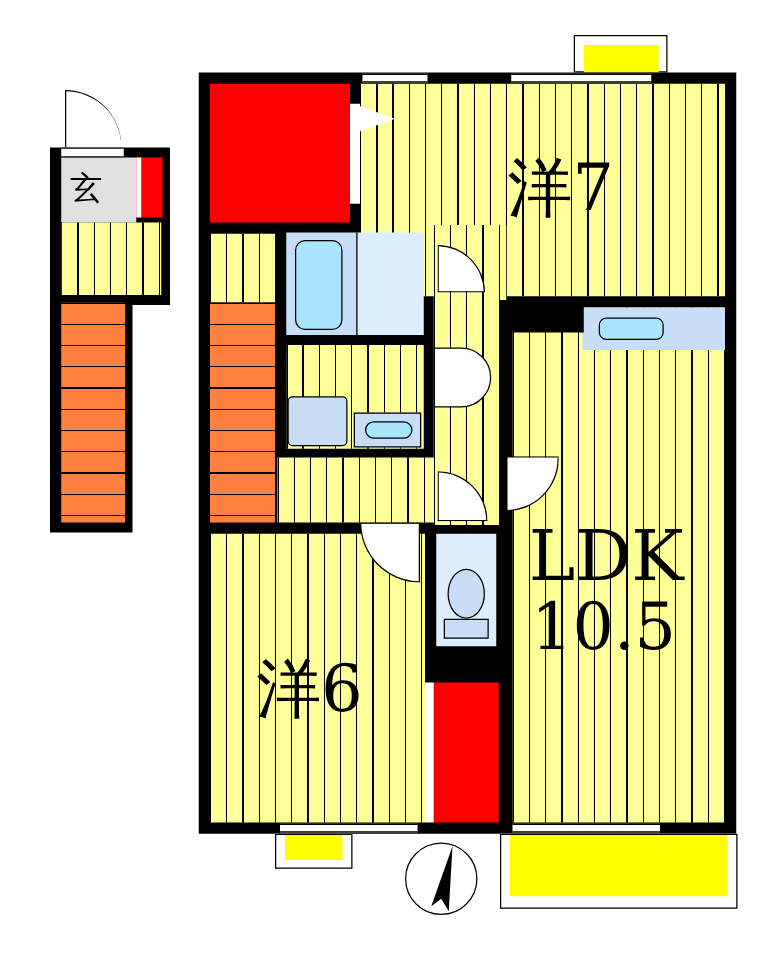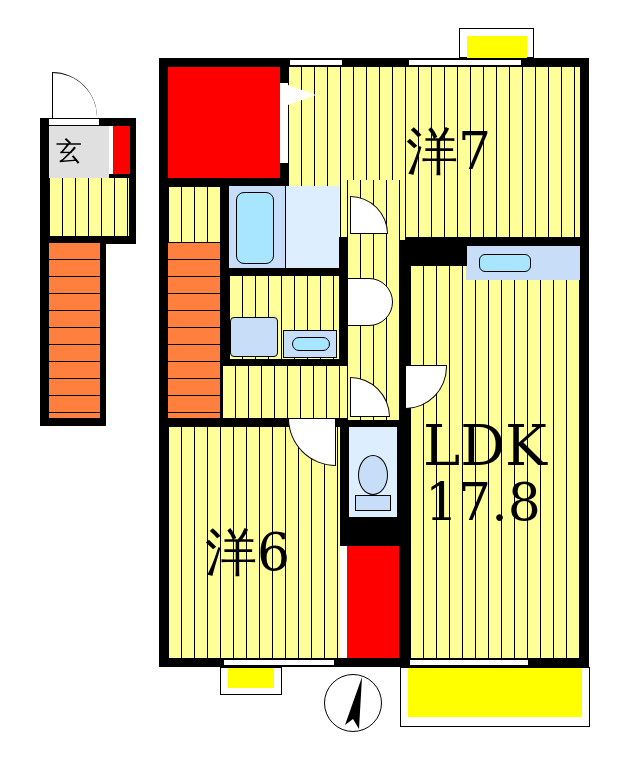--- a/index.html
+++ b/index.html
@@ -77,21 +77,21 @@
 <div class="abs door" style="left:347px;top:278px;width:46px;height:48px;border-radius:0 48px 48px 0;"></div>
 <div class="abs door" style="left:350px;top:377px;width:40px;height:40px;border-radius:0 40px 0 0;"></div>
 
 <div class="abs floor" style="left:410px;top:246px;width:170px;height:412px;"></div>
 <div class="abs bath" style="left:466px;top:246px;width:114px;height:34px;">
   <div class="abs fixture" style="left:13px;top:8px;width:52px;height:18px;border-radius:6px;"></div>
 </div>
 <div class="abs wall" style="left:405px;top:240px;width:62px;height:26px;"></div>
 <div class="abs door" style="left:405px;top:365px;width:42px;height:44px;border-radius:0 0 44px 0;"></div>
 <div class="abs label" style="left:423px;top:418px;font-size:56px;">LDK</div>
-<div class="abs label" style="left:425px;top:476px;font-size:52px;">17.8</div>
+<div class="abs label" style="left:425px;top:476px;font-size:52px;">10.5</div>
 
 <div class="abs bathlight" style="left:349px;top:427px;width:48px;height:90px;"></div>
 <div class="abs" style="left:358px;top:455px;width:30px;height:40px;border:1px solid #000;border-radius:50%;background:#c8def8;"></div>
 <div class="abs" style="left:355px;top:495px;width:36px;height:16px;border:1px solid #000;background:#c8def8;"></div>
 
 <div class="abs floor" style="left:168px;top:427px;width:172px;height:231px;"></div>
 <div class="abs door" style="left:288px;top:418px;width:48px;height:48px;border-radius:0 0 0 48px;"></div>
 <div class="abs label" style="left:205px;top:526px;font-size:52px;">洋6</div>
 
 <div class="abs red" style="left:347px;top:546px;width:52px;height:112px;"></div>

